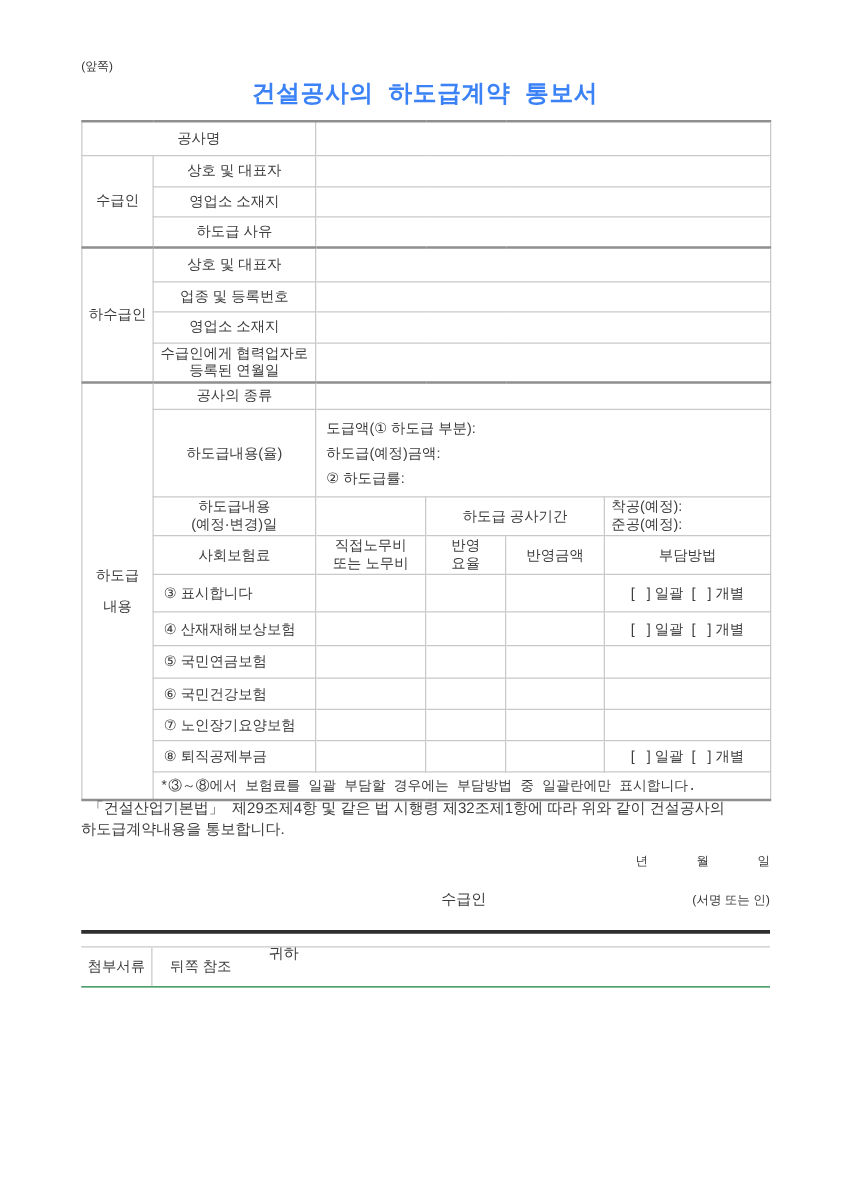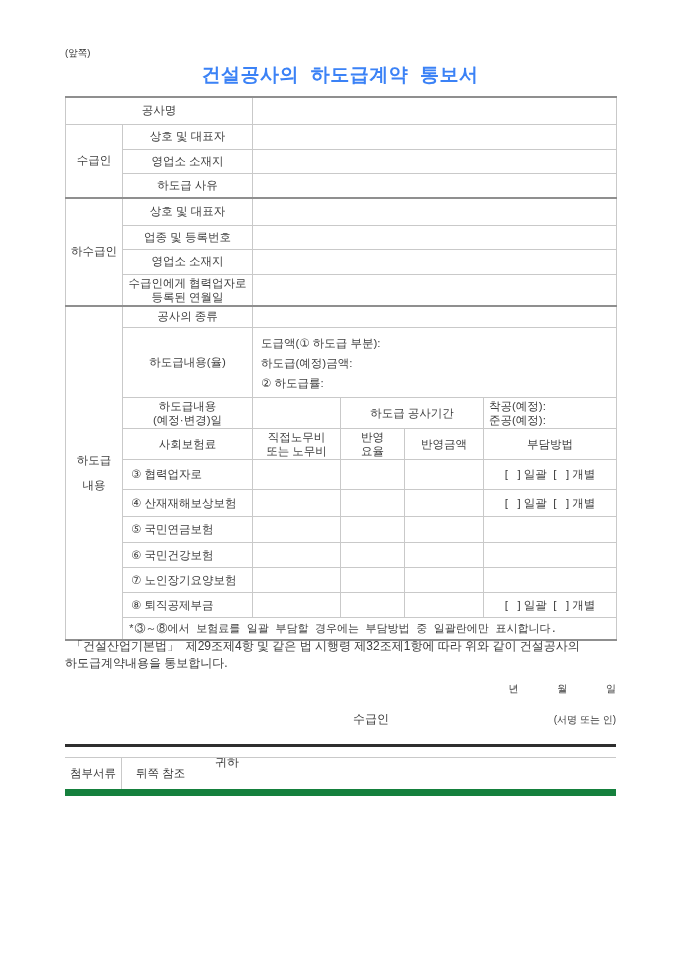--- a/index.html
+++ b/index.html
@@ -52,21 +52,21 @@
   }
   .dateline span { margin-left:36px; }
   .signline { position:absolute; left:65px; top:711px; width:551px; height:18px; }
   .signer { position:absolute; left:288px; top:0; font-size:12px; color:#3a3a3a; }
   .sealnote { position:absolute; right:0; top:2px; font-size:10px; color:#3a3a3a; }
   .recipient { position:absolute; left:215px; top:754px; font-size:12px; color:#3a3a3a; }
   .heavy-rule { position:absolute; left:65px; top:744px; width:551px; height:3px; background:#2e2e2e; }
   
   .attach {
     position:absolute; left:65px; top:757px; width:551px; height:31px;
-    border-top:1px solid #c9c9c9; border-bottom:7px solid #15803d;
+    border-top:1px solid #c9c9c9; border-bottom:1px solid #15803d;
     display:flex; align-items:stretch; font-size:11.5px; color:#3d3d3d;
   }
   .attach .a-label {
     width:56px; border-right:1px solid #c9c9c9; display:flex;
     align-items:center; justify-content:center;
   }
   .attach .a-value { flex:1; display:flex; align-items:center; padding-left:14px; }
   .paper {
     position:absolute; left:65px; top:790px; width:551px;
     text-align:right; font-size:8.5px; color:#555555;
@@ -163,21 +163,21 @@
         <td>사회보험료</td>
         <td class="pre">직접노무비
 또는 노무비</td>
         <td class="pre">반영
 요율</td>
         <td>반영금액</td>
         <td>부담방법</td>
       </tr>
 
       <tr style="height:30px">
-        <td class="ins-name">③ 협력업자로</td>
+        <td class="ins-name">③ 표시합니다</td>
         <td></td>
         <td></td>
         <td></td>
         <td>[&nbsp;&nbsp;&nbsp;] 일괄&nbsp;&nbsp;[&nbsp;&nbsp;&nbsp;] 개별</td>
       </tr>
       <tr style="height:27px">
         <td class="ins-name">④ 산재재해보상보험</td>
         <td></td>
         <td></td>
         <td></td>

